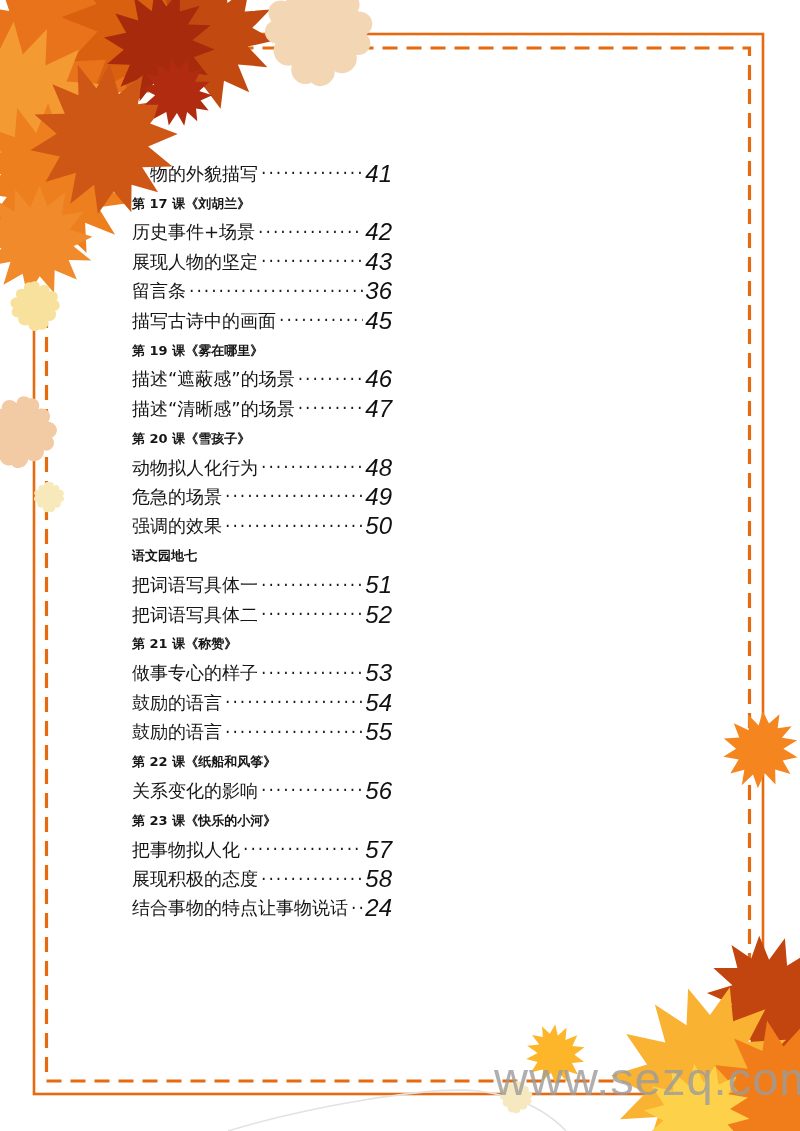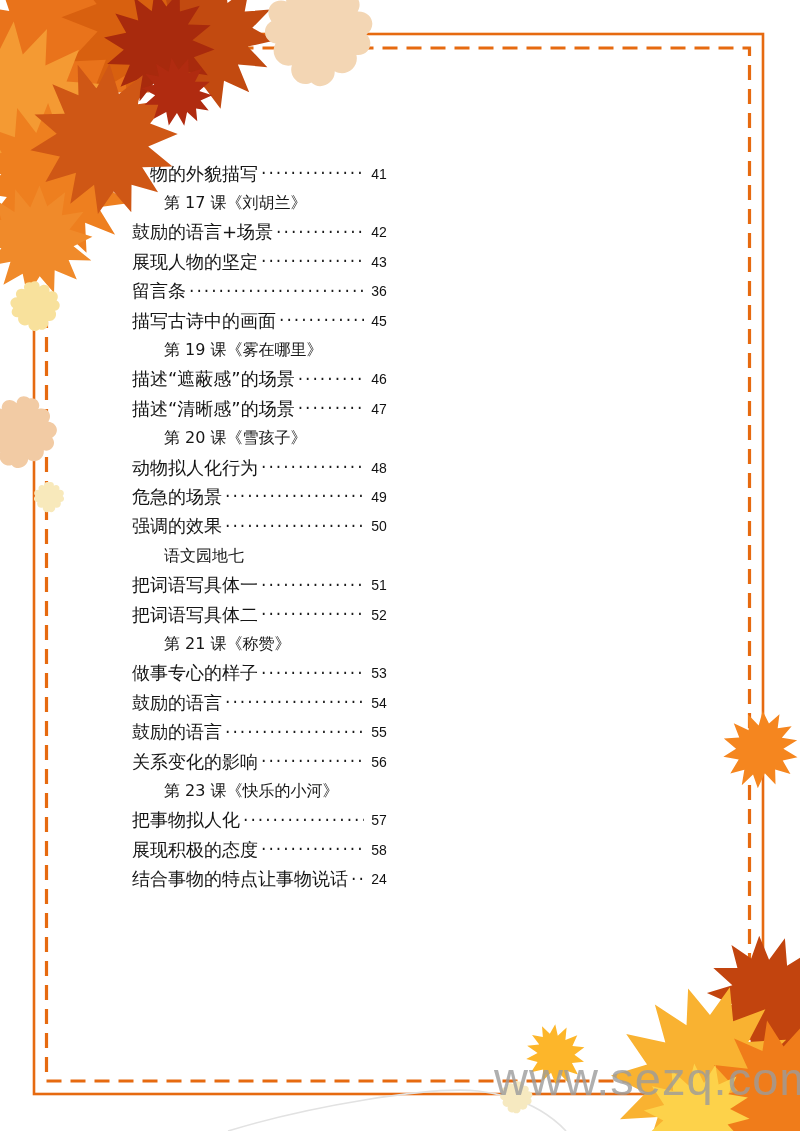--- a/index.html
+++ b/index.html
@@ -26,42 +26,42 @@
     height:29.4px;
     color:#161616;
   }
   .toc-label{
     font-size:18px;
     white-space:pre;
     flex:0 0 auto;
     line-height:1;
   }
   .toc-row.header .toc-label{
-    font-weight:normal;
-    font-size:16px;
-    padding-left:32px;
+    font-weight:bold;
+    font-size:13px;
   }
   .toc-dots{
     flex:1 1 auto;
     overflow:hidden;
     white-space:nowrap;
     font-size:17px;
     letter-spacing:2px;
     line-height:1;
     margin:0 2px 0 3px;
     color:#1b1b1b;
   }
   .toc-page{
     flex:0 0 auto;
     min-width:26px;
-    text-align:center;
+    text-align:left;
     font-family:"Liberation Sans",sans-serif;
-    font-size:14px;
+    font-size:24px;
     line-height:1;
     color:#111;
+    font-style:italic;
   }
   
   .leaf{
     position:absolute;
     z-index:5;
   }
   
   .watermark{
     position:absolute;
     left:494px;top:1051px;
@@ -95,21 +95,21 @@
   <div class="toc" id="toc">
       <div class="toc-row item">
         <span class="toc-label">人物的外貌描写</span>
         <span class="toc-dots">····························································</span>
         <span class="toc-page">41</span>
       </div>
       <div class="toc-row header">
         <span class="toc-label">第 17 课《刘胡兰》</span>
       </div>
       <div class="toc-row item">
-        <span class="toc-label">鼓励的语言+场景</span>
+        <span class="toc-label">历史事件+场景</span>
         <span class="toc-dots">····························································</span>
         <span class="toc-page">42</span>
       </div>
       <div class="toc-row item">
         <span class="toc-label">展现人物的坚定</span>
         <span class="toc-dots">····························································</span>
         <span class="toc-page">43</span>
       </div>
       <div class="toc-row item">
         <span class="toc-label">留言条</span>
@@ -175,20 +175,23 @@
       </div>
       <div class="toc-row item">
         <span class="toc-label">鼓励的语言</span>
         <span class="toc-dots">····························································</span>
         <span class="toc-page">54</span>
       </div>
       <div class="toc-row item">
         <span class="toc-label">鼓励的语言</span>
         <span class="toc-dots">····························································</span>
         <span class="toc-page">55</span>
+      </div>
+      <div class="toc-row header">
+        <span class="toc-label">第 22 课《纸船和风筝》</span>
       </div>
       <div class="toc-row item">
         <span class="toc-label">关系变化的影响</span>
         <span class="toc-dots">····························································</span>
         <span class="toc-page">56</span>
       </div>
       <div class="toc-row header">
         <span class="toc-label">第 23 课《快乐的小河》</span>
       </div>
       <div class="toc-row item">

